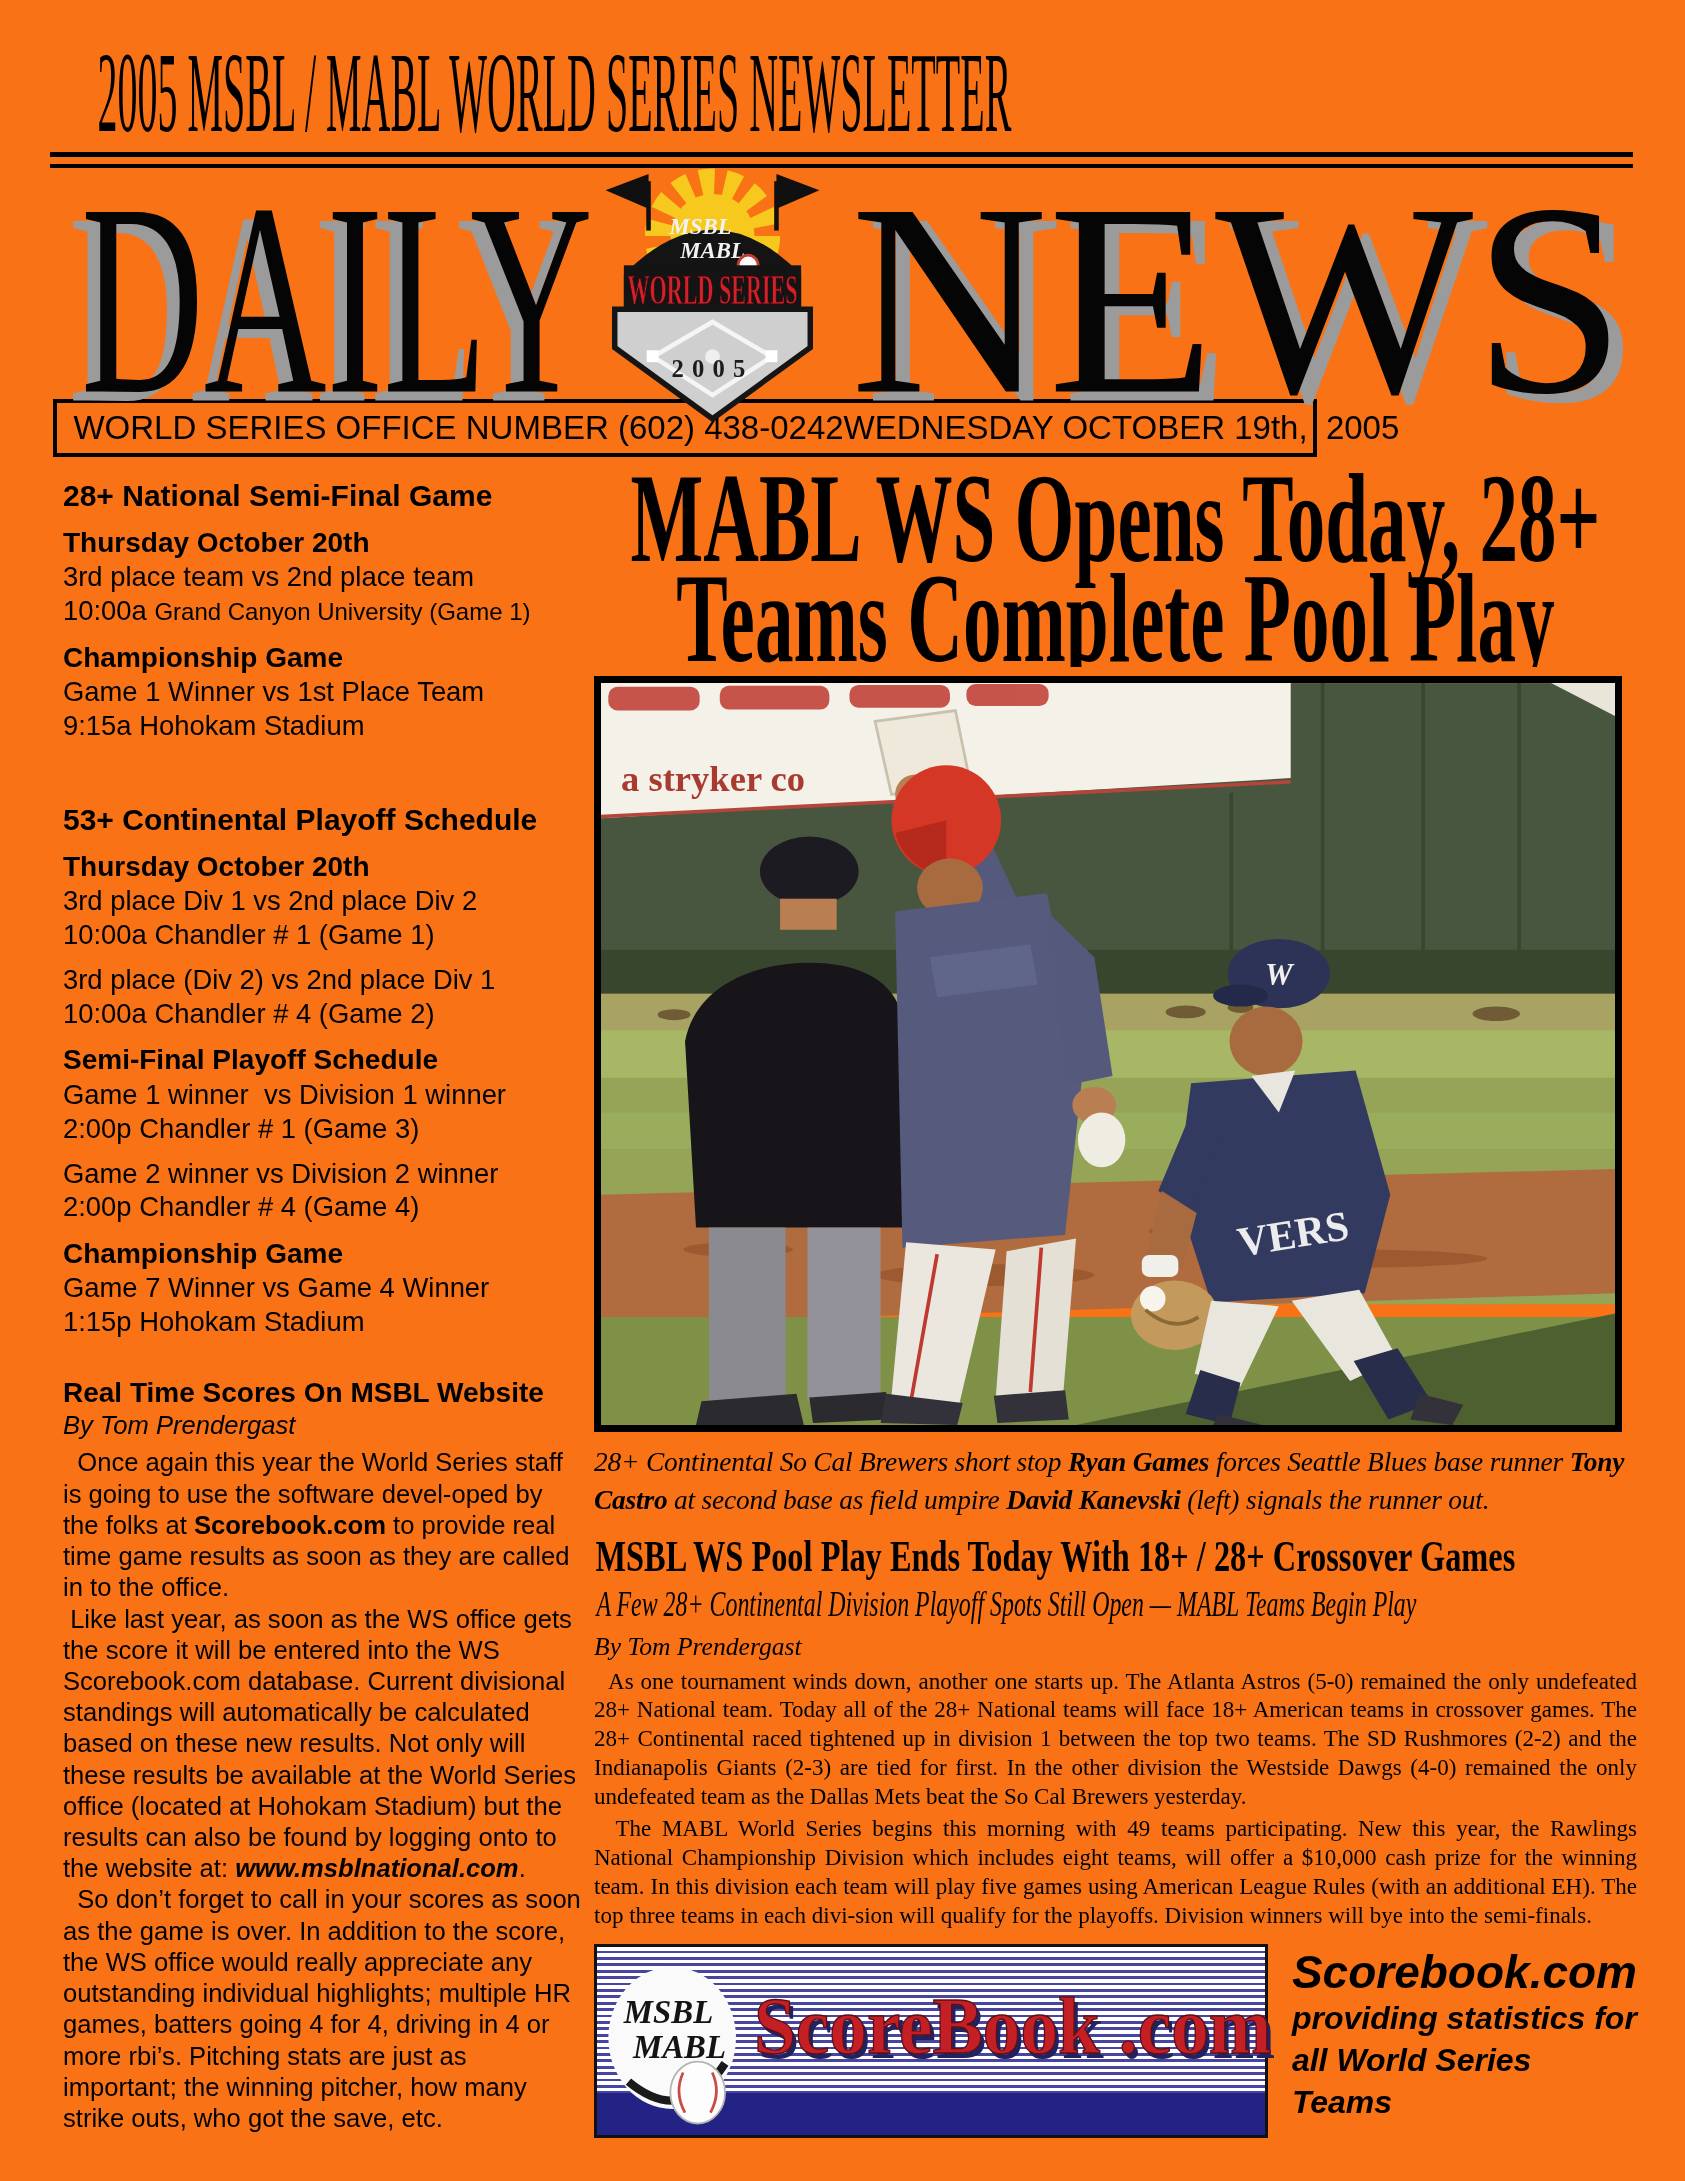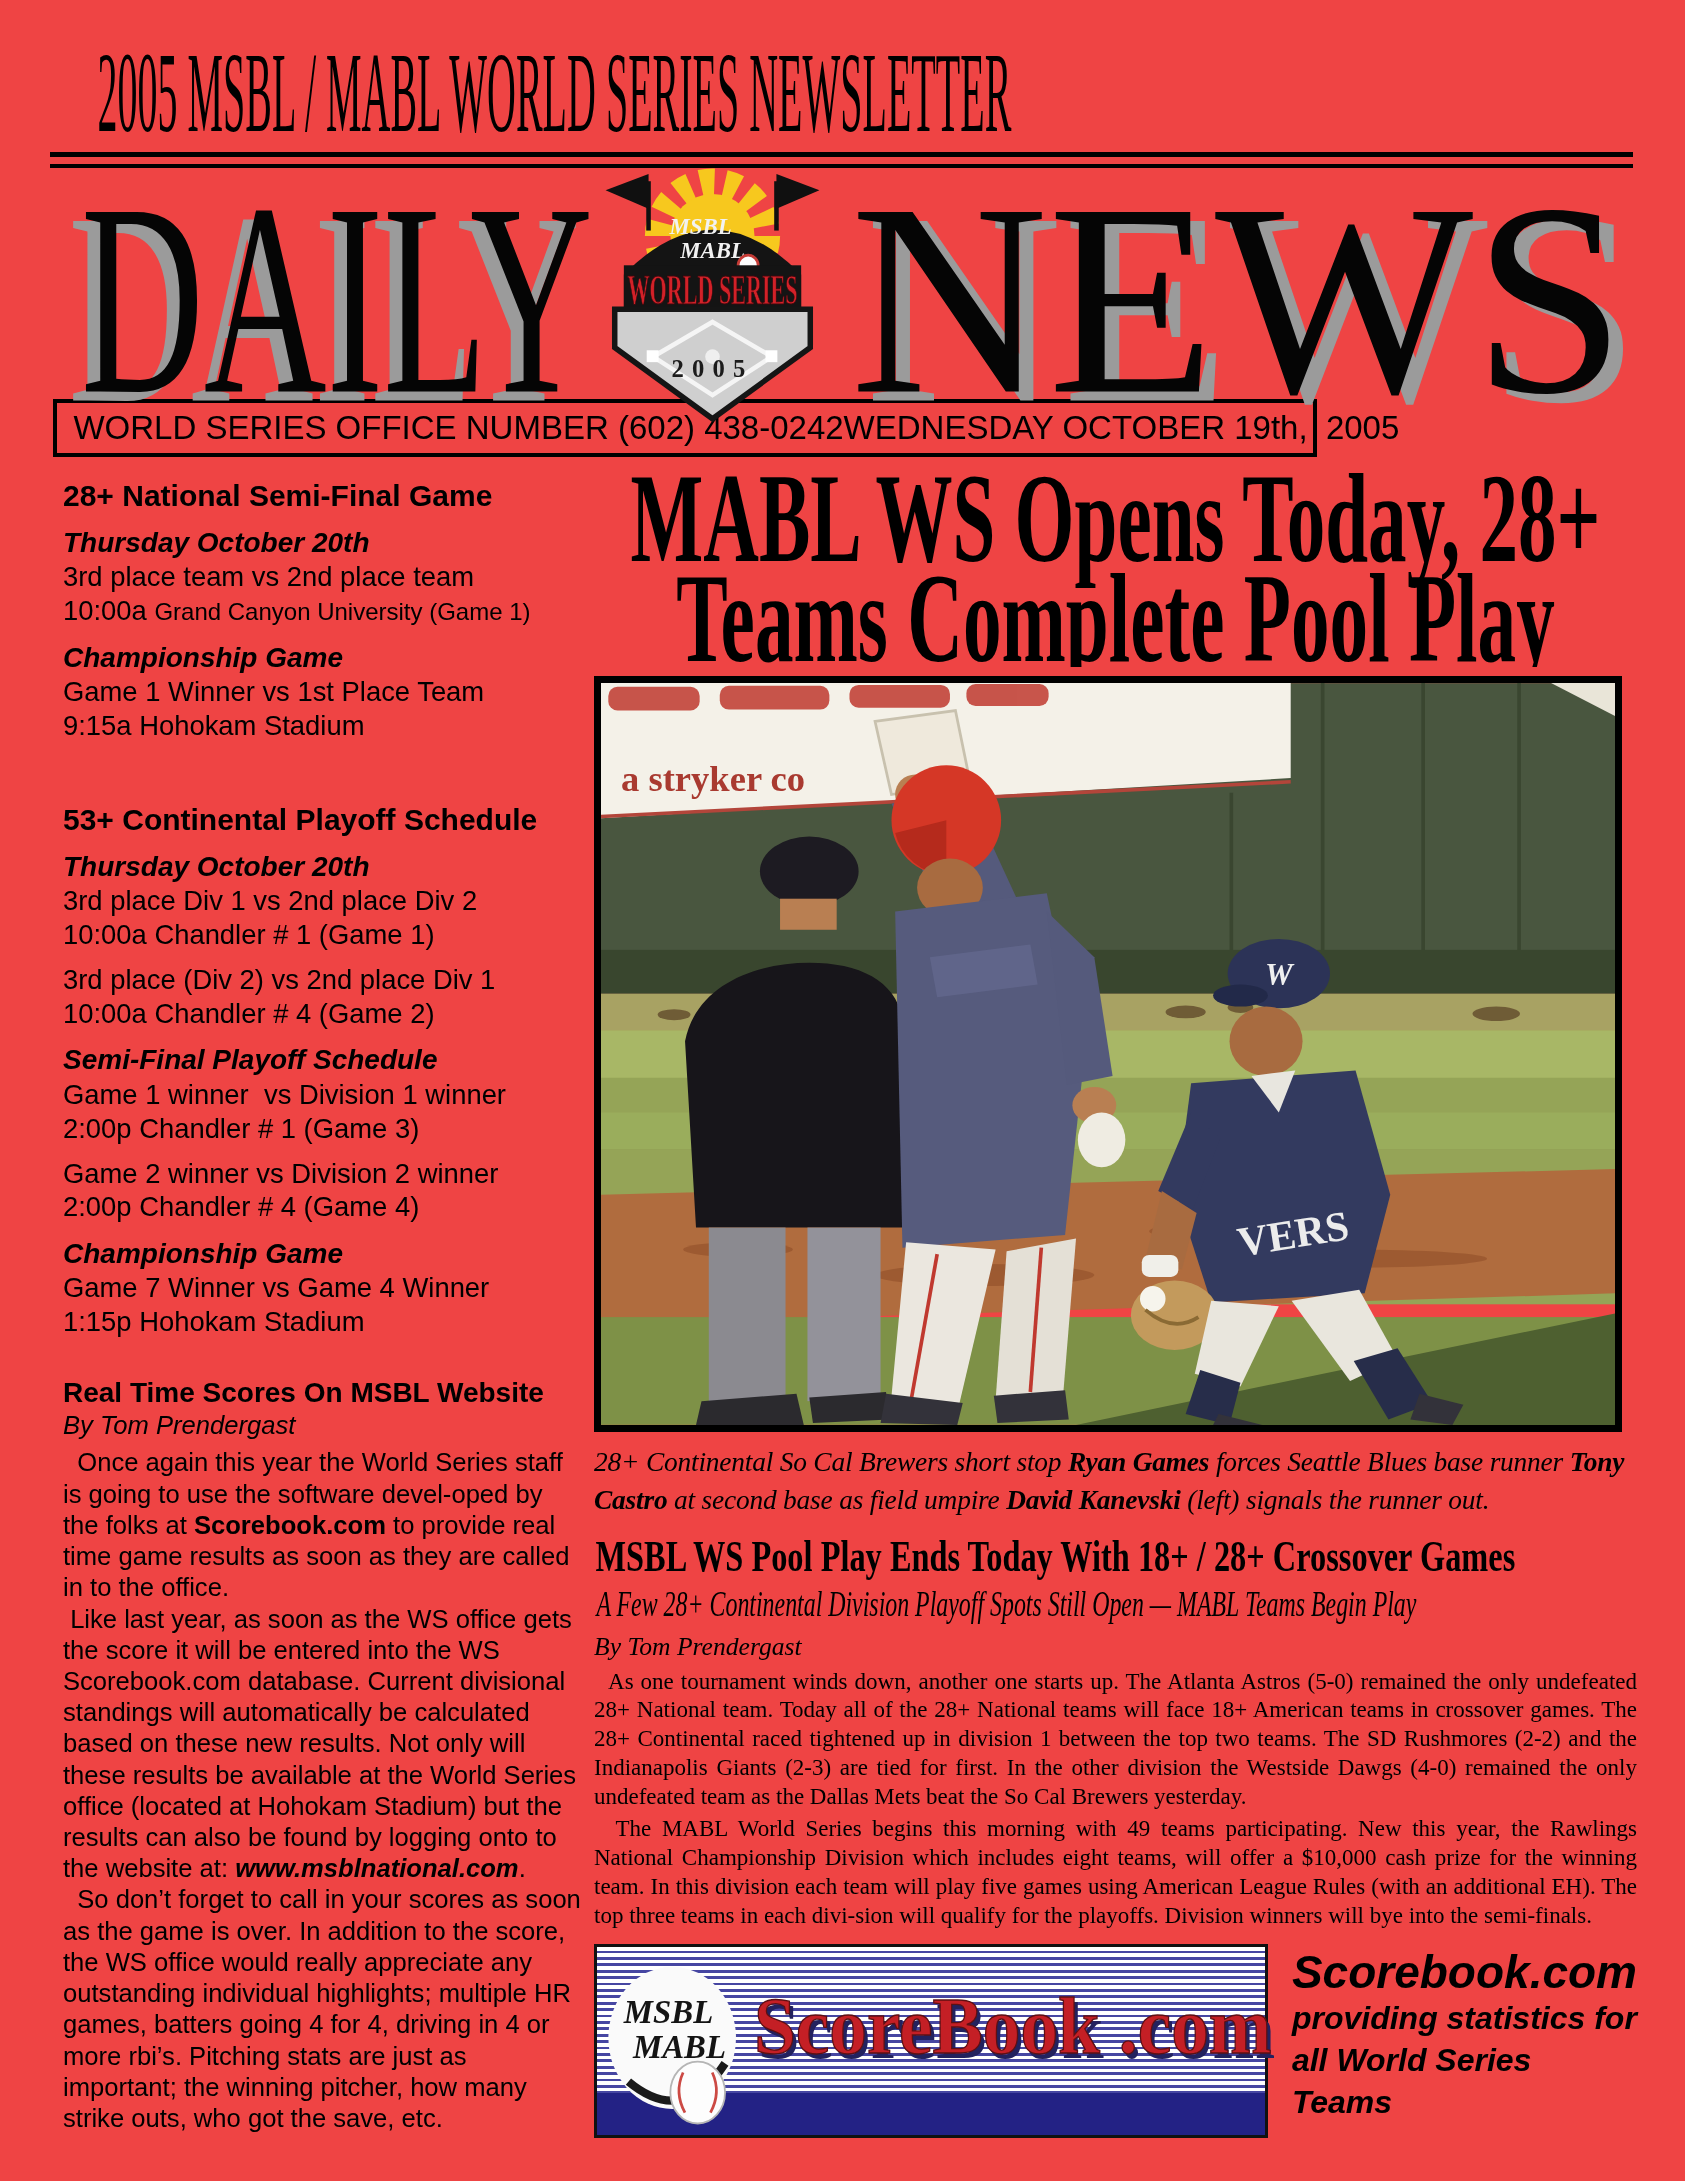--- a/index.html
+++ b/index.html
@@ -1,32 +1,32 @@
 <!DOCTYPE html>
 <html style="font-size:14.6px"><head>
 <meta charset="utf-8">
 <style>
   html,body{margin:0;padding:0;background:#e8e8e8;}
-  .page{position:relative;width:1686px;height:2182px;background:#ef4444;overflow:hidden;
+  .page{position:relative;width:1686px;height:2182px;background:#f97316;overflow:hidden;
         font-family:"Liberation Sans","DejaVu Sans",sans-serif;color:#000;}
   svg text{font-family:"Liberation Serif","DejaVu Serif",serif;}
 
   .rule{position:absolute;left:50px;width:1583px;background:#000;}
   .rule1{top:152px;height:4.6px;}
   .rule2{top:164px;height:3.7px;}
 
   .info-bar{position:absolute;left:53px;top:399px;width:1264px;height:58px;border:4.6px solid #000;
             box-sizing:border-box;display:flex;justify-content:space-between;align-items:center;
             padding:0 16.4px;font-size:33px;white-space:pre;}
   .masthead-svg{position:absolute;left:50px;top:128px;pointer-events:none;}
 
   .left-col{position:absolute;left:63px;top:479px;width:518px;}
   .sc-title{font-weight:700;font-size:30px;margin:29px 0 9.1px;white-space:pre-wrap;}
   .sc-title:first-child{margin-top:0;}
-  .sc-bold{font-weight:700;font-size:28px;margin-top:12.8px;white-space:pre-wrap;line-height:1.22;font-style:italic;}
+  .sc-bold{font-weight:700;font-size:28px;margin-top:12.8px;white-space:pre-wrap;line-height:1.22;}
   .sc-normal,.sc-mixed{font-size:27.4px;line-height:1.24;white-space:pre-wrap;}
   .sc-mixed .sm{font-size:24px;}
   .sc-gap{height:11px;}
   .sc-biggap{height:31px;}
   .scores-heading{font-weight:700;font-size:28px;margin:38px 0 0;}
   .scores-byline{font-style:italic;font-size:25.6px;margin:1.8px 0 7.3px;}
   .leftp p{font-size:25.6px;line-height:1.22;margin:0;white-space:pre-wrap;}
 
   .main-col{position:absolute;left:594px;top:473px;width:1043px;}
   .photo-frame{border:7.3px solid #000;width:1014px;margin-top:5.5px;line-height:0;}

